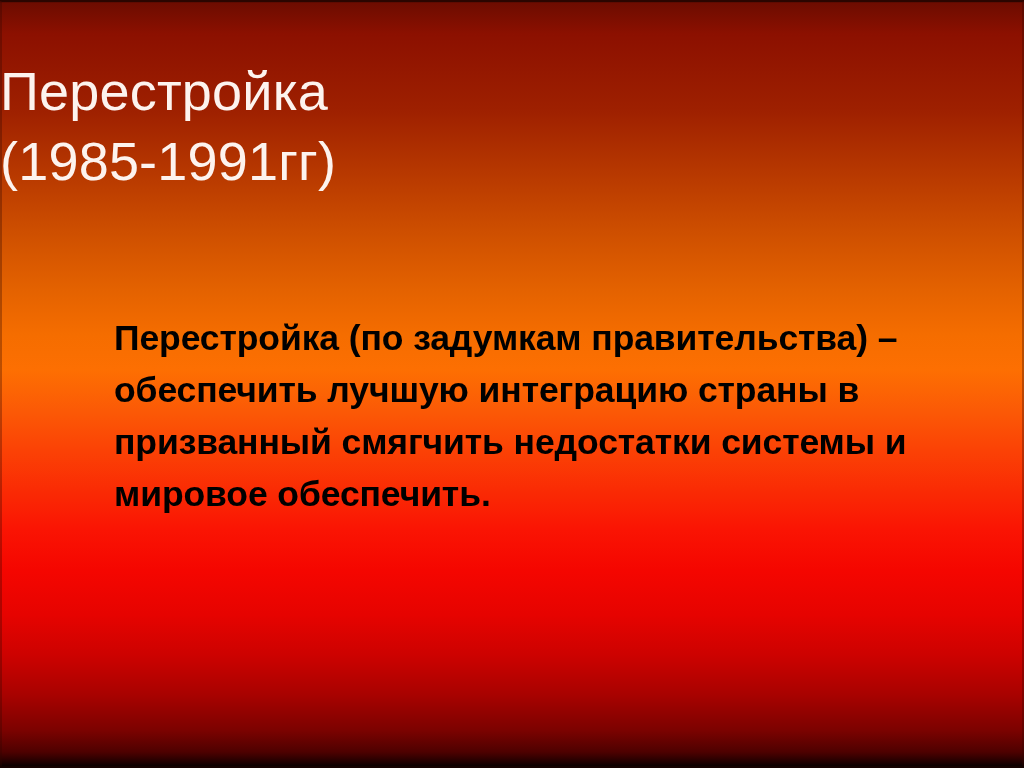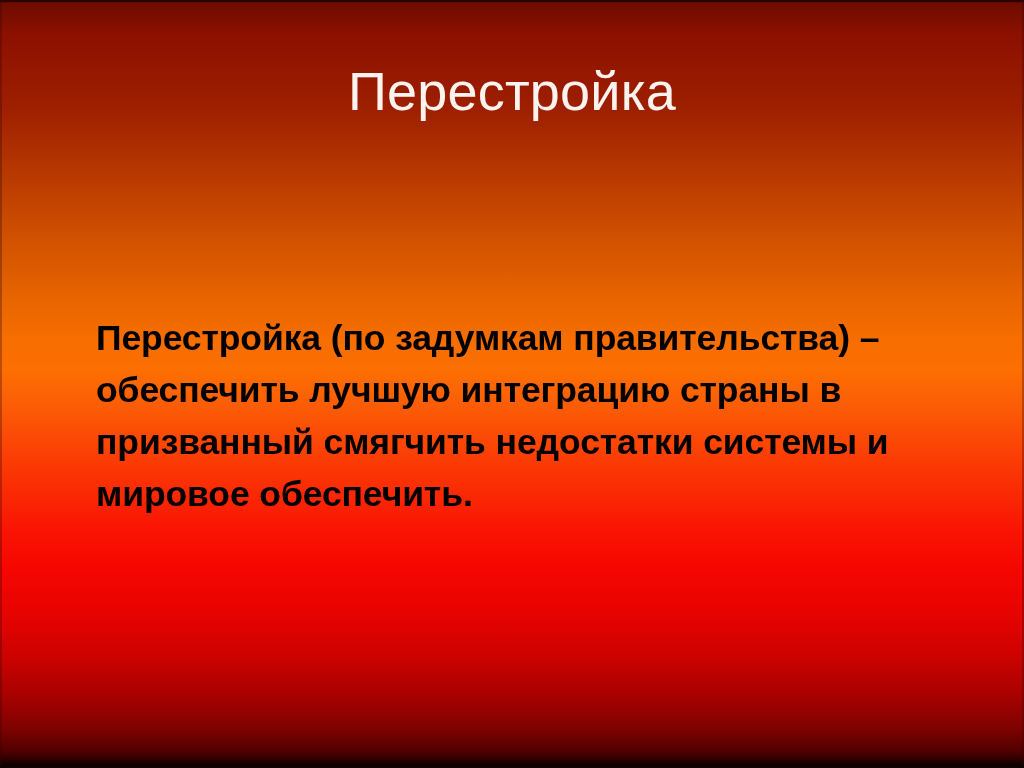--- a/index.html
+++ b/index.html
@@ -54,36 +54,36 @@
     border-left: 2px solid #30060050;
     border-right: 2px solid #30060050;
     box-sizing: border-box;
   }
 
   .title-block {
     position: absolute;
     left: 0;
     right: 0;
     top: 56px;
-    text-align: center;
+    text-align: left;
     color: #fdf3ee;
     font-size: 54px;
     line-height: 70px;
     font-weight: 400;
     letter-spacing: 0.2px;
     white-space: nowrap;
   }
 
   .title-line {
     display: block;
   }
 
   .body-block {
     position: absolute;
-    left: 96px;
+    left: 114px;
     top: 312px;
     width: 892px;
     color: #000000;
     font-size: 35.5px;
     line-height: 52px;
     font-weight: bold;
     letter-spacing: -0.1px;
     text-align: left;
   }
 
@@ -94,20 +94,21 @@
 </style>
 </head>
 <body>
 
 <div class="slide">
 
   <div class="edge-frame"></div>
 
   <div class="title-block">
     <span class="title-line">Перестройка</span>
+    <span class="title-line">(1985-1991гг)</span>
   </div>
 
   <div class="body-block">
     <span class="body-line">Перестройка (по задумкам правительства) –</span>
     <span class="body-line">обеспечить лучшую интеграцию страны в</span>
     <span class="body-line">призванный смягчить недостатки системы и</span>
     <span class="body-line">мировое обеспечить.</span>
   </div>
 
 </div>

